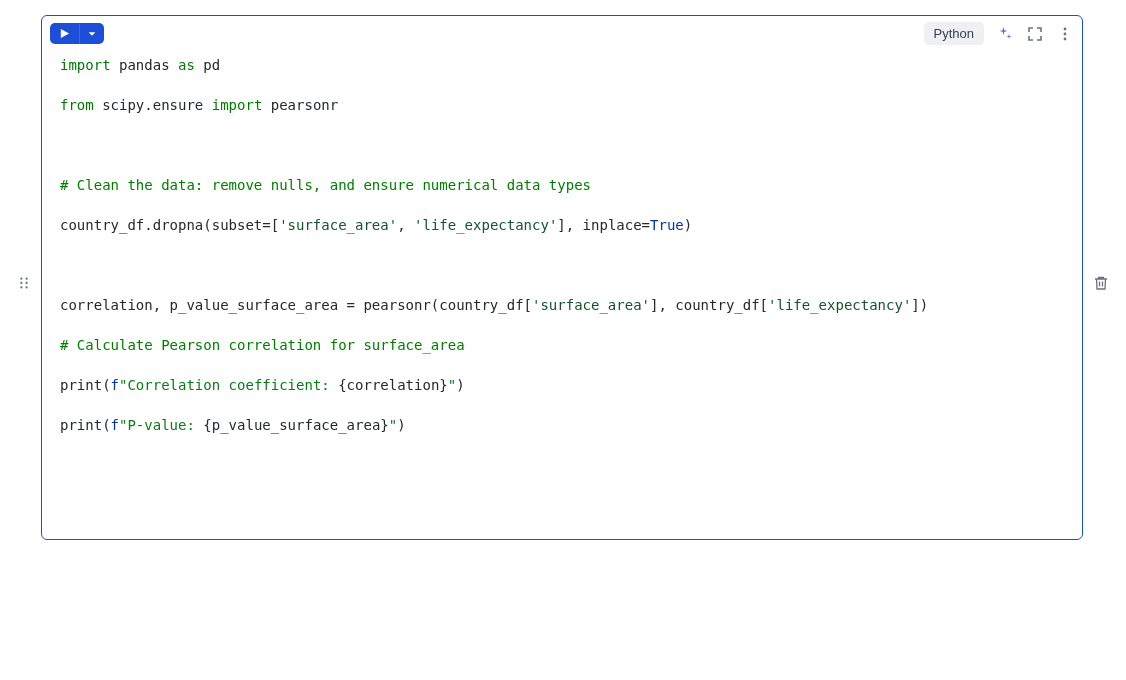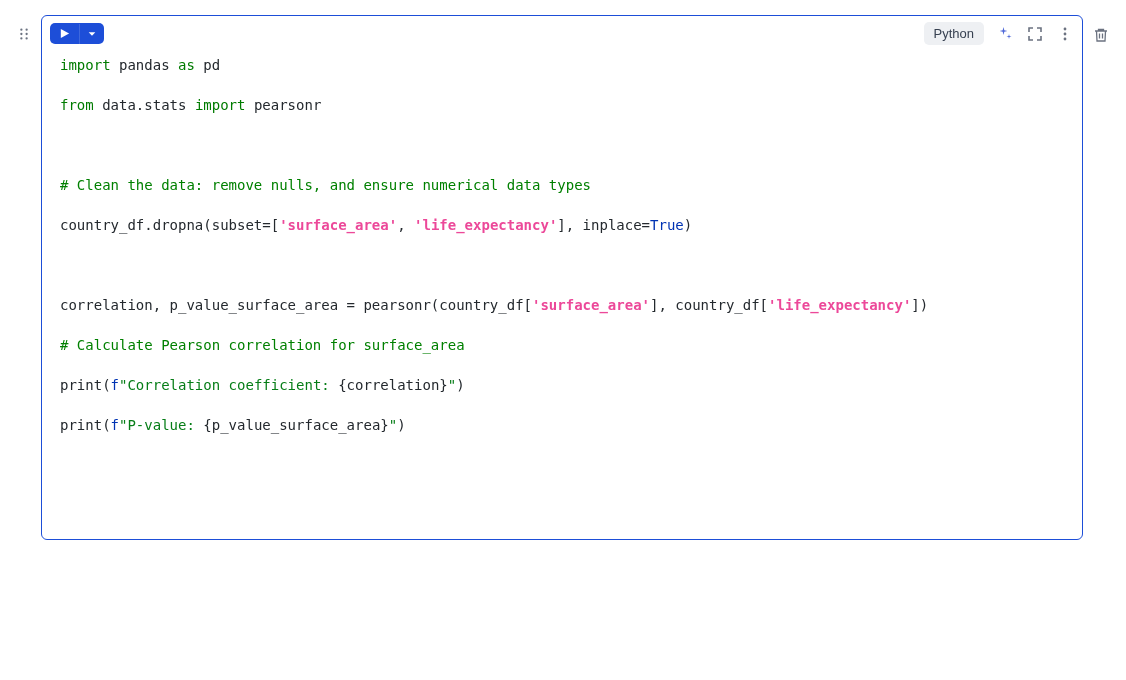--- a/index.html
+++ b/index.html
@@ -12,21 +12,21 @@
       font-family: -apple-system, BlinkMacSystemFont, "Segoe UI", Helvetica, Arial, sans-serif;
       background: #ffffff;
       padding: 15px;
       width: 1126px;
       height: 680px;
     }
     
     .notebook-container {
       display: flex;
       gap: 8px;
-      align-items: flex-start;
+      align-items: center;
     }
     
     .drag-handle {
       width: 18px;
       height: 18px;
       display: flex;
       align-items: center;
       justify-content: center;
       margin-top: 10px;
       cursor: move;
@@ -159,21 +159,21 @@
       position: relative;
     }
     
     .code-line {
       display: block;
     }
     
     
     .kw { color: #007b00; font-weight: 500; }
     .kw2 { color: #0033b3; }
-    .str { color: #ec4899; font-weight: bold; }
+    .str { color: #14532d; }
     .com { color: #008000; }
     .fstr-marker { color: #0033b3; }
     .fstr { color: #067d17; }
     .expr { color: #24292e; }
     
     .text-cursor {
       display: inline-block;
       width: 1px;
       height: 16px;
       background: #000;
@@ -234,21 +234,21 @@
             <svg viewBox="0 0 16 16" fill="currentColor">
               <circle cx="8" cy="3" r="1.4"></circle>
                 <circle cx="8" cy="8" r="1.4"></circle>
                 <circle cx="8" cy="13" r="1.4"></circle>
             </svg>
           </div>
         </div>
       </div>
 
       <div class="code-content"><span class="code-line"><span class="kw">import</span> <span>pandas</span> <span class="kw">as</span> <span>pd</span></span>
-<span class="code-line"><span class="kw">from</span> <span>data.stats</span> <span class="kw">import</span> <span>pearsonr</span></span>
+<span class="code-line"><span class="kw">from</span> <span>scipy.ensure</span> <span class="kw">import</span> <span>pearsonr</span></span>
 <span class="code-line"> </span>
 <span class="code-line com"># Clean the data: remove nulls, and ensure numerical data types</span>
 <span class="code-line"><span>country_df.dropna(subset=[</span><span class="str">'surface_area'</span><span>, </span><span class="str">'life_expectancy'</span><span>], inplace=</span><span class="kw2">True</span><span>)</span></span>
 <span class="code-line"> </span>
 <span class="code-line"><span>correlation, p_value_surface_area = pearsonr(country_df[</span><span class="str">'surface_area'</span><span>], country_df[</span><span class="str">'life_expectancy'</span><span>])</span></span>
 <span class="code-line com"># Calculate Pearson correlation for surface_area</span>
 <span class="code-line"><span>print(</span><span class="fstr-marker">f</span><span class="fstr">"Correlation coefficient: </span><span class="expr">{</span><span class="expr">correlation</span><span class="expr">}</span><span class="fstr">"</span><span>)</span></span>
 <span class="code-line"><span>print(</span><span class="fstr-marker">f</span><span class="fstr">"P-value: </span><span class="expr">{</span><span class="expr">p_value_surface_area</span><span class="expr">}</span><span class="fstr">"</span><span>)</span></span>
 <span class="code-line"> </span>
 </div>

